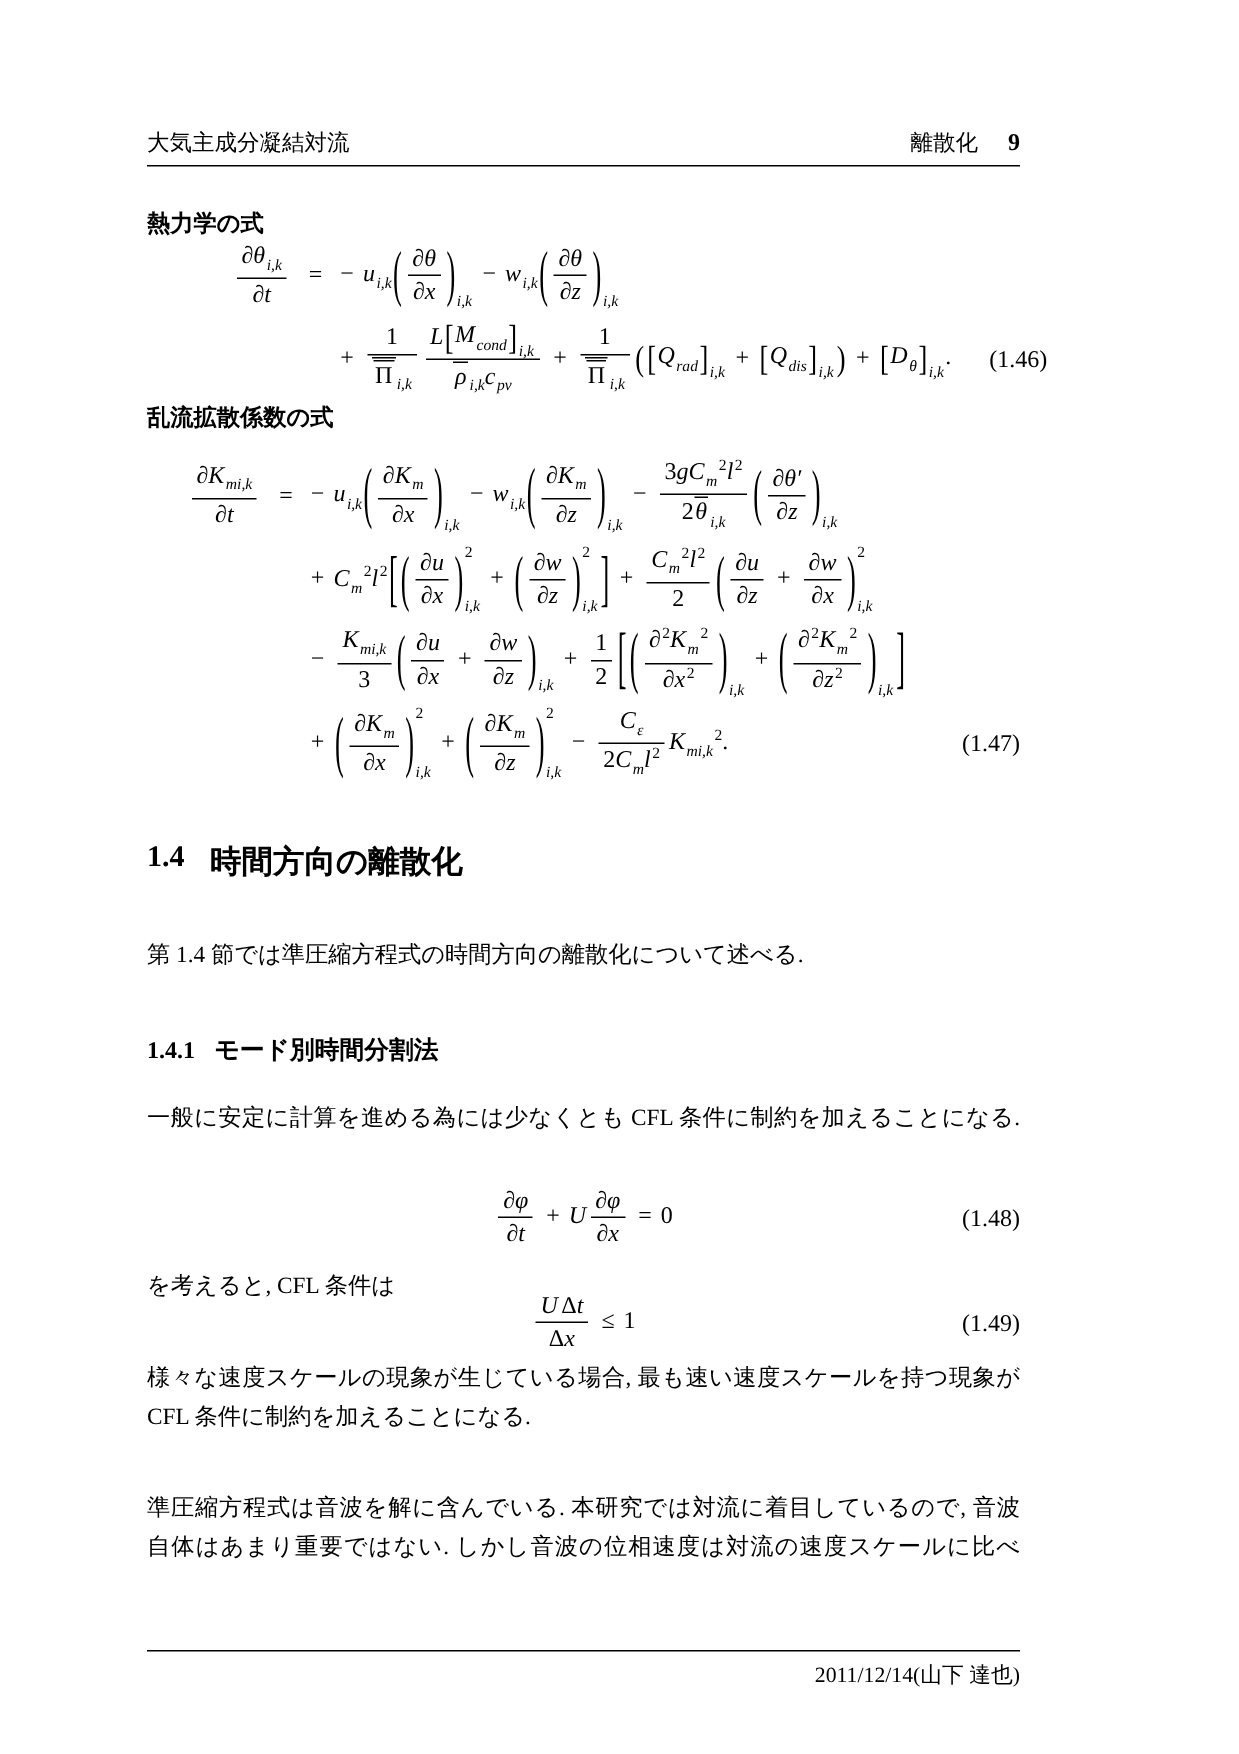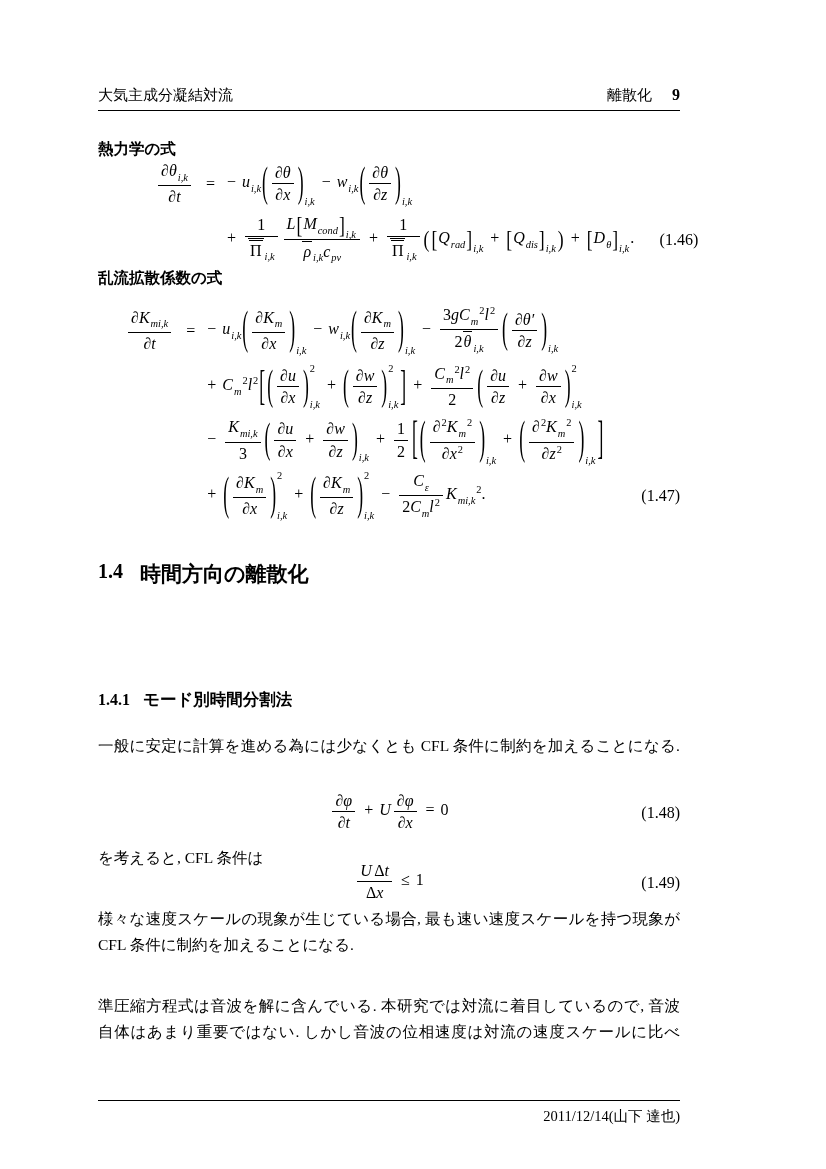--- a/index.html
+++ b/index.html
@@ -263,20 +263,23 @@
             </span>
           </span><span class="mo">−</span><span class="mfrac"><span class="mnum"><span class="mi">C</span><span class="msub">ε</span></span><span class="mden"><span class="mrm">2</span><span class="mi">C</span><span class="msub">m</span><span class="mi">l</span><span class="msup">2</span></span></span><span class="mi">K</span><span class="msub">mi,k</span><span class="msup">2</span><span class="mrm">.</span><span class="eqtag">(1.47)</span></div>
       </div>
     </div>
 
   <div class="abs section">
     <span class="secnum">1.4</span>
     <span class="jsans">時間方向の離散化</span>
   </div>
 
+  <div id="para1" class="abs para">
+      <div class="pline">第 1.4 節では準圧縮方程式の時間方向の離散化について述べる.</div>
+    </div>
 
   <div class="abs subsection">
     <span class="subsecnum">1.4.1</span>
     <span class="jsans">モード別時間分割法</span>
   </div>
 
   <div id="para2" class="abs para">
       <div class="pline pj">一般に安定に計算を進める為には少なくとも CFL 条件に制約を加えることになる.</div>
     </div>
 

